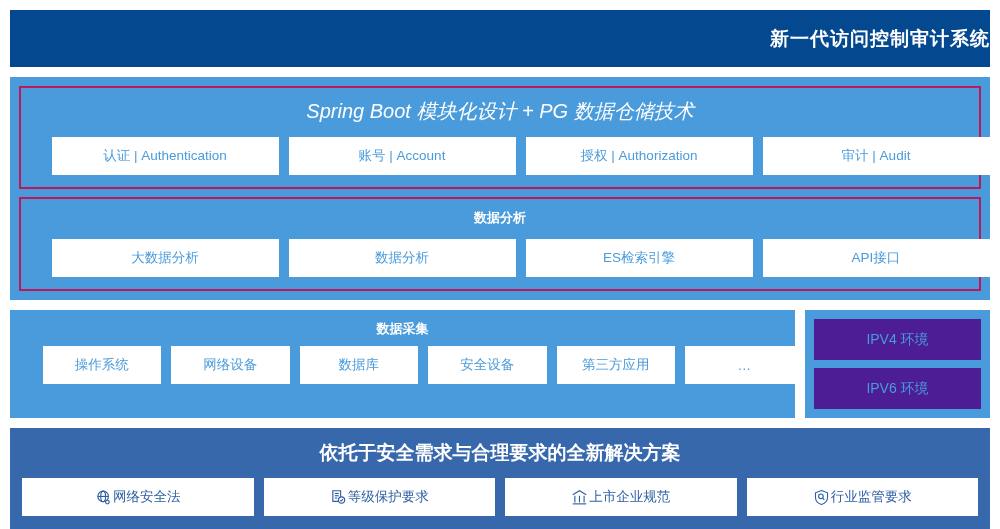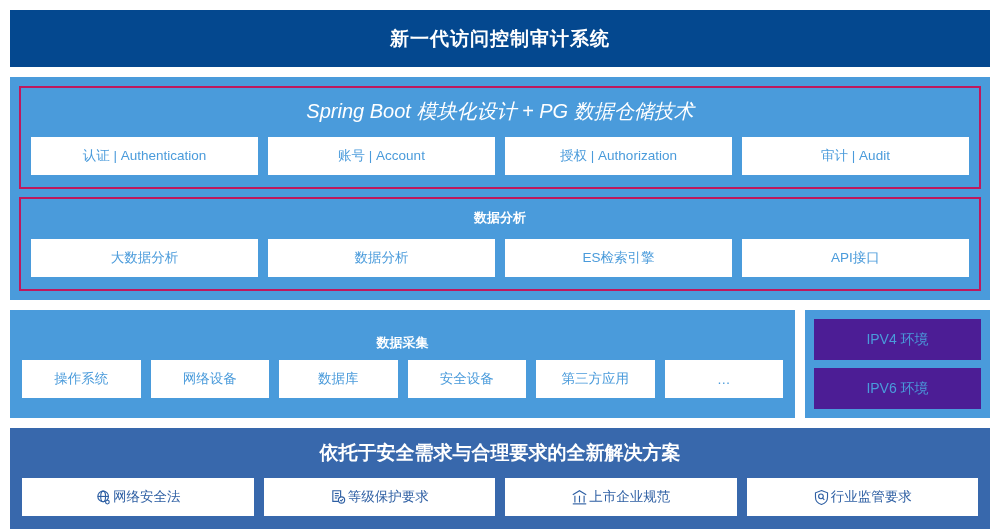--- a/index.html
+++ b/index.html
@@ -24,21 +24,21 @@
     background: #ffffff;
   }
 
   
   .header {
     background: #04488F;
     height: 57px;
     flex: 0 0 57px;
     display: flex;
     align-items: center;
-    justify-content: center;
+    justify-content: flex-end;
   }
   .header-title {
     color: #ffffff;
     font-size: 19px;
     font-weight: bold;
     letter-spacing: 1px;
   }
 
   
   .platform-block {
@@ -69,20 +69,21 @@
   }
   .panel-title.italic {
     font-style: italic;
     font-weight: normal;
     font-size: 20px;
   }
   .chip-row {
     display: flex;
     width: 100%;
     gap: 10px;
+    padding-left: 41px;
   }
   .chip {
     flex: 1 1 0;
     background: #ffffff;
     height: 38px;
     display: flex;
     align-items: center;
     justify-content: center;
     color: #4A9BDB;
     font-size: 13.5px;
@@ -99,21 +100,21 @@
   .collect-block {
     background: #4A9BDB;
     flex: 1 1 auto;
     box-sizing: border-box;
     padding: 6px 12px 12px 12px;
     display: flex;
     flex-direction: column;
     align-items: center;
   }
   .collect-block .panel-title {
-    margin: 18px 0 8px 0;
+    margin: 4px 0 8px 0;
   }
   .env-block {
     background: #4A9BDB;
     flex: 0 0 185px;
     box-sizing: border-box;
     padding: 9px;
     display: flex;
     flex-direction: column;
     justify-content: center;
     gap: 8px;

